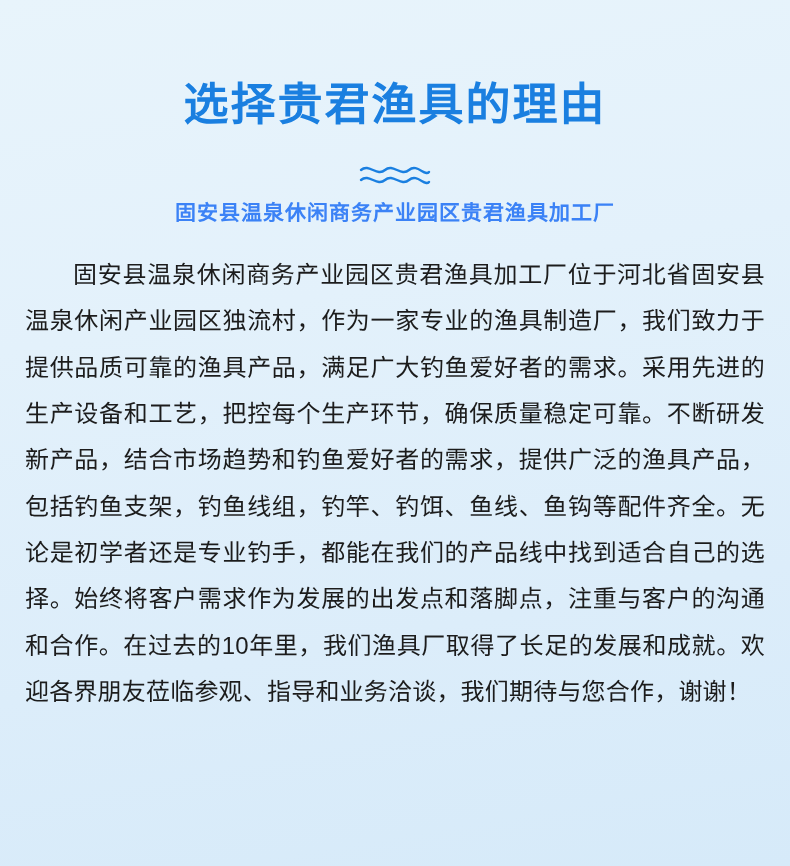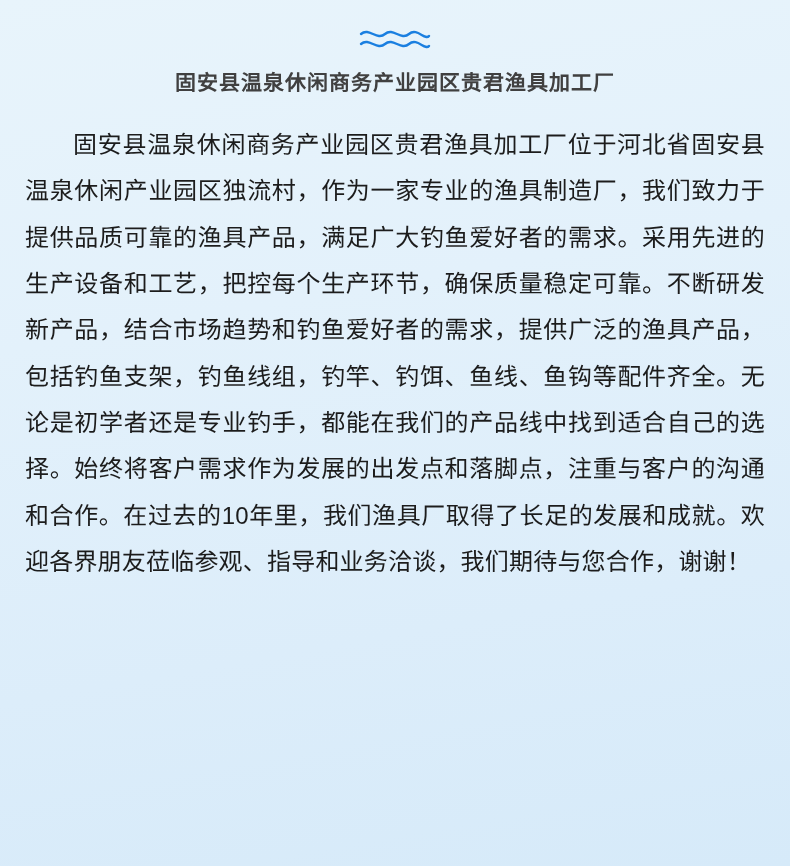--- a/index.html
+++ b/index.html
@@ -39,43 +39,44 @@
     align-items: center;
     margin-top: 26px;
     height: 28px;
   }
   .wave-wrap svg {
     display: block;
   }
 
   .subheading {
     text-align: center;
-    margin-top: 12px;
+    margin-top: 6px;
     font-size: 21px;
     font-weight: bold;
-    color: #404040;
+    color: #3b82f6;
     letter-spacing: 1px;
   }
 
   .body-copy {
     margin: 26px auto 0 auto;
     width: 740px;
     font-size: 24px;
     line-height: 1.93;
     color: #1c1c1c;
     text-align: justify;
     text-indent: 2em;
     letter-spacing: 0.2px;
   }
 </style>
 </head>
 <body>
 
 <div class="page">
 
+  <h1 class="heading">选择贵君渔具的理由</h1>
 
   <div class="wave-wrap">
     <span>
       <svg width="74" height="26" viewBox="0 0 74 26" fill="none" xmlns="http://www.w3.org/2000/svg" aria-hidden="true">
         <path d="M3 7 C11 0, 19 14, 27 7 C35 0, 43 14, 51 7 C59 0, 67 14, 71 9" stroke="#1a7fe0" stroke-width="2.4" fill="none" stroke-linecap="round"></path>
         <path d="M3 17 C11 10, 19 24, 27 17 C35 10, 43 24, 51 17 C59 10, 67 24, 71 19" stroke="#1a7fe0" stroke-width="2.4" fill="none" stroke-linecap="round"></path>
       </svg>
     </span>
   </div>
 

